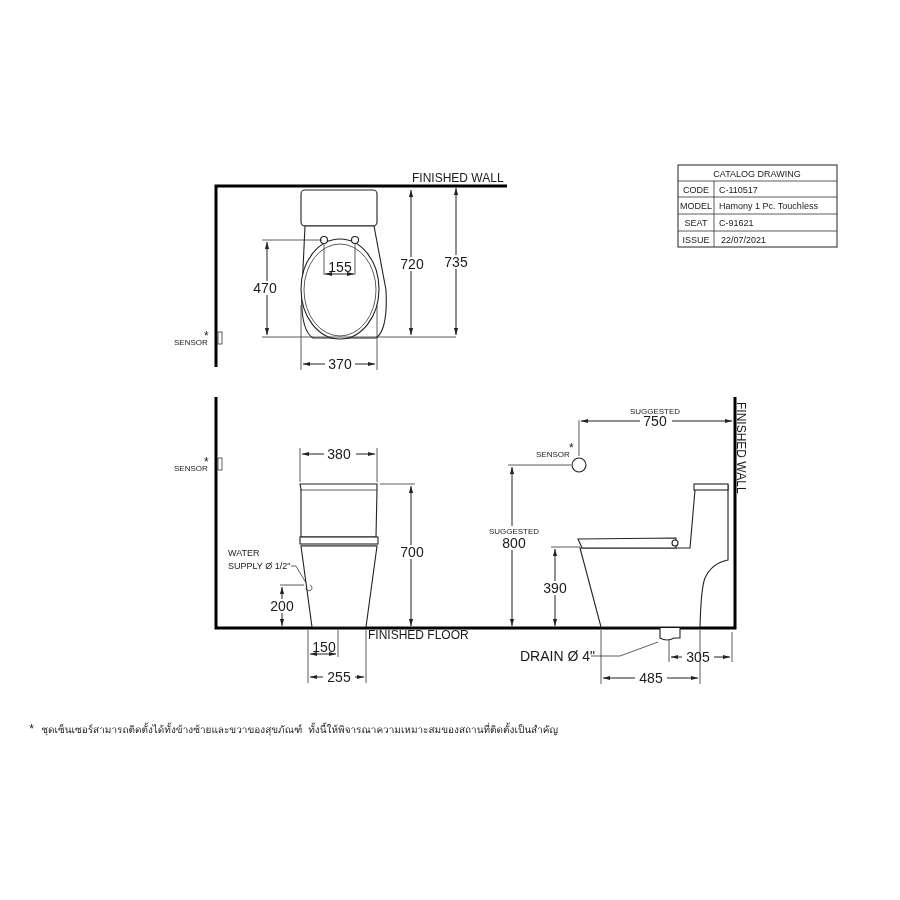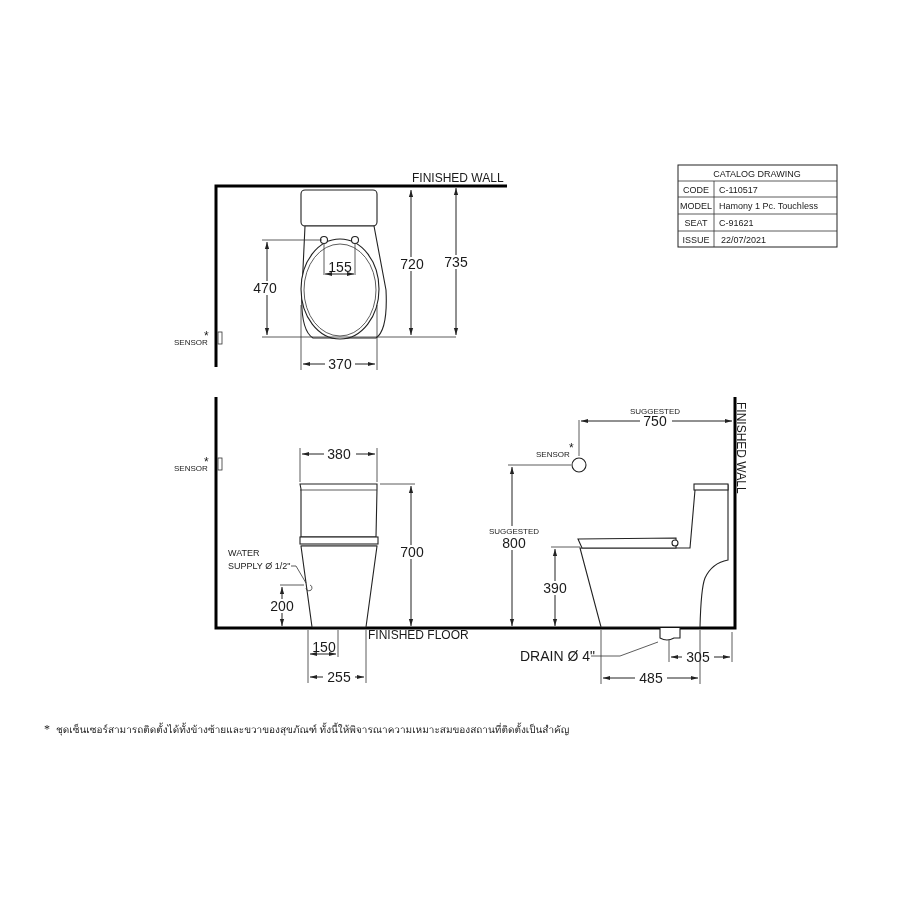--- a/index.html
+++ b/index.html
@@ -8,21 +8,21 @@
   svg text { font-family: "Liberation Sans", "DejaVu Sans", sans-serif; fill: #1a1a1a; }
   .t-lg { font-size: 14px; }
   .t-md { font-size: 12px; }
   .t-sm { font-size: 8px; }
   .t-xs { font-size: 9px; }
   .wall { stroke: #000; stroke-width: 3; fill: none; }
   .line { stroke: #222; stroke-width: 1; fill: none; }
   .thin { stroke: #333; stroke-width: 0.8; fill: none; }
   .obj { stroke: #222; stroke-width: 1.1; fill: #fff; }
   .tbl { stroke: #222; stroke-width: 1; fill: #fff; }
-  .note { position: absolute; left: 44px; top: 722px; font-size: 10px; color: #222; white-space: nowrap; font-family: Liberation Serif, serif; }
+  .note { position: absolute; left: 28px; top: 722px; font-size: 10px; color: #222; white-space: nowrap; font-family: Liberation Mono, monospace; }
   .note .star { font-size: 12px; margin-right: 6px; }
 </style>
 </head>
 <body>
 
 <svg id="drawing" viewBox="0 0 900 900" xmlns="http://www.w3.org/2000/svg">
   <defs>
     <marker id="arr" viewBox="0 0 10 10" refX="10" refY="5" markerWidth="7" markerHeight="7" orient="auto-start-reverse">
       <path d="M0,2 L10,5 L0,8 z" fill="#222"></path>
     </marker>

